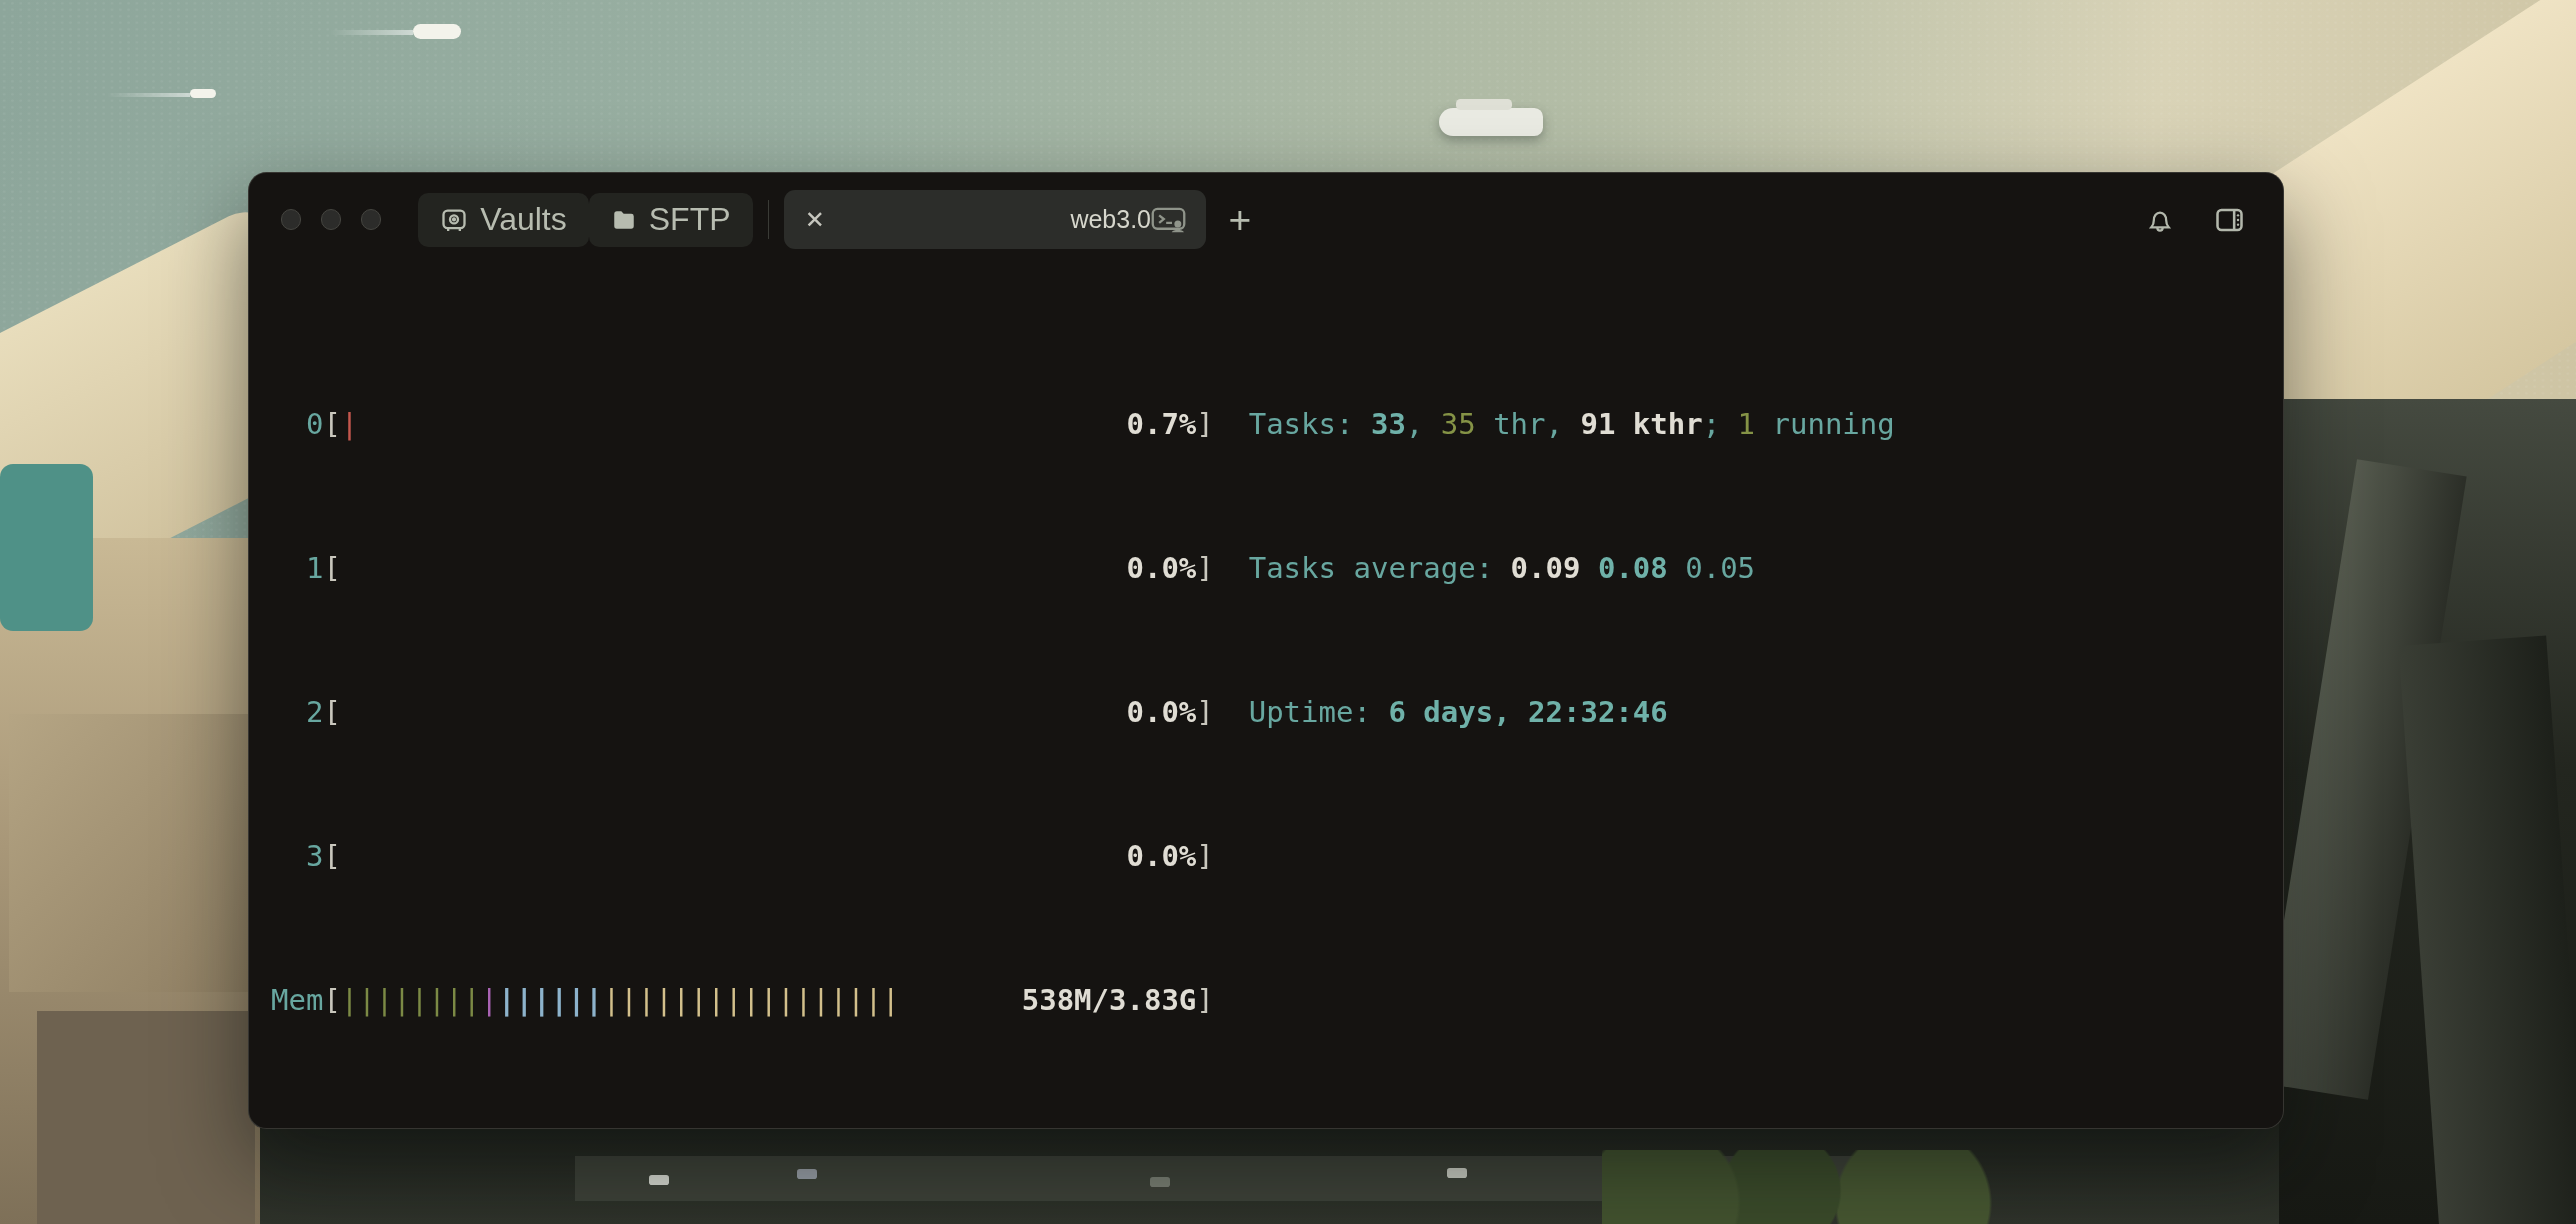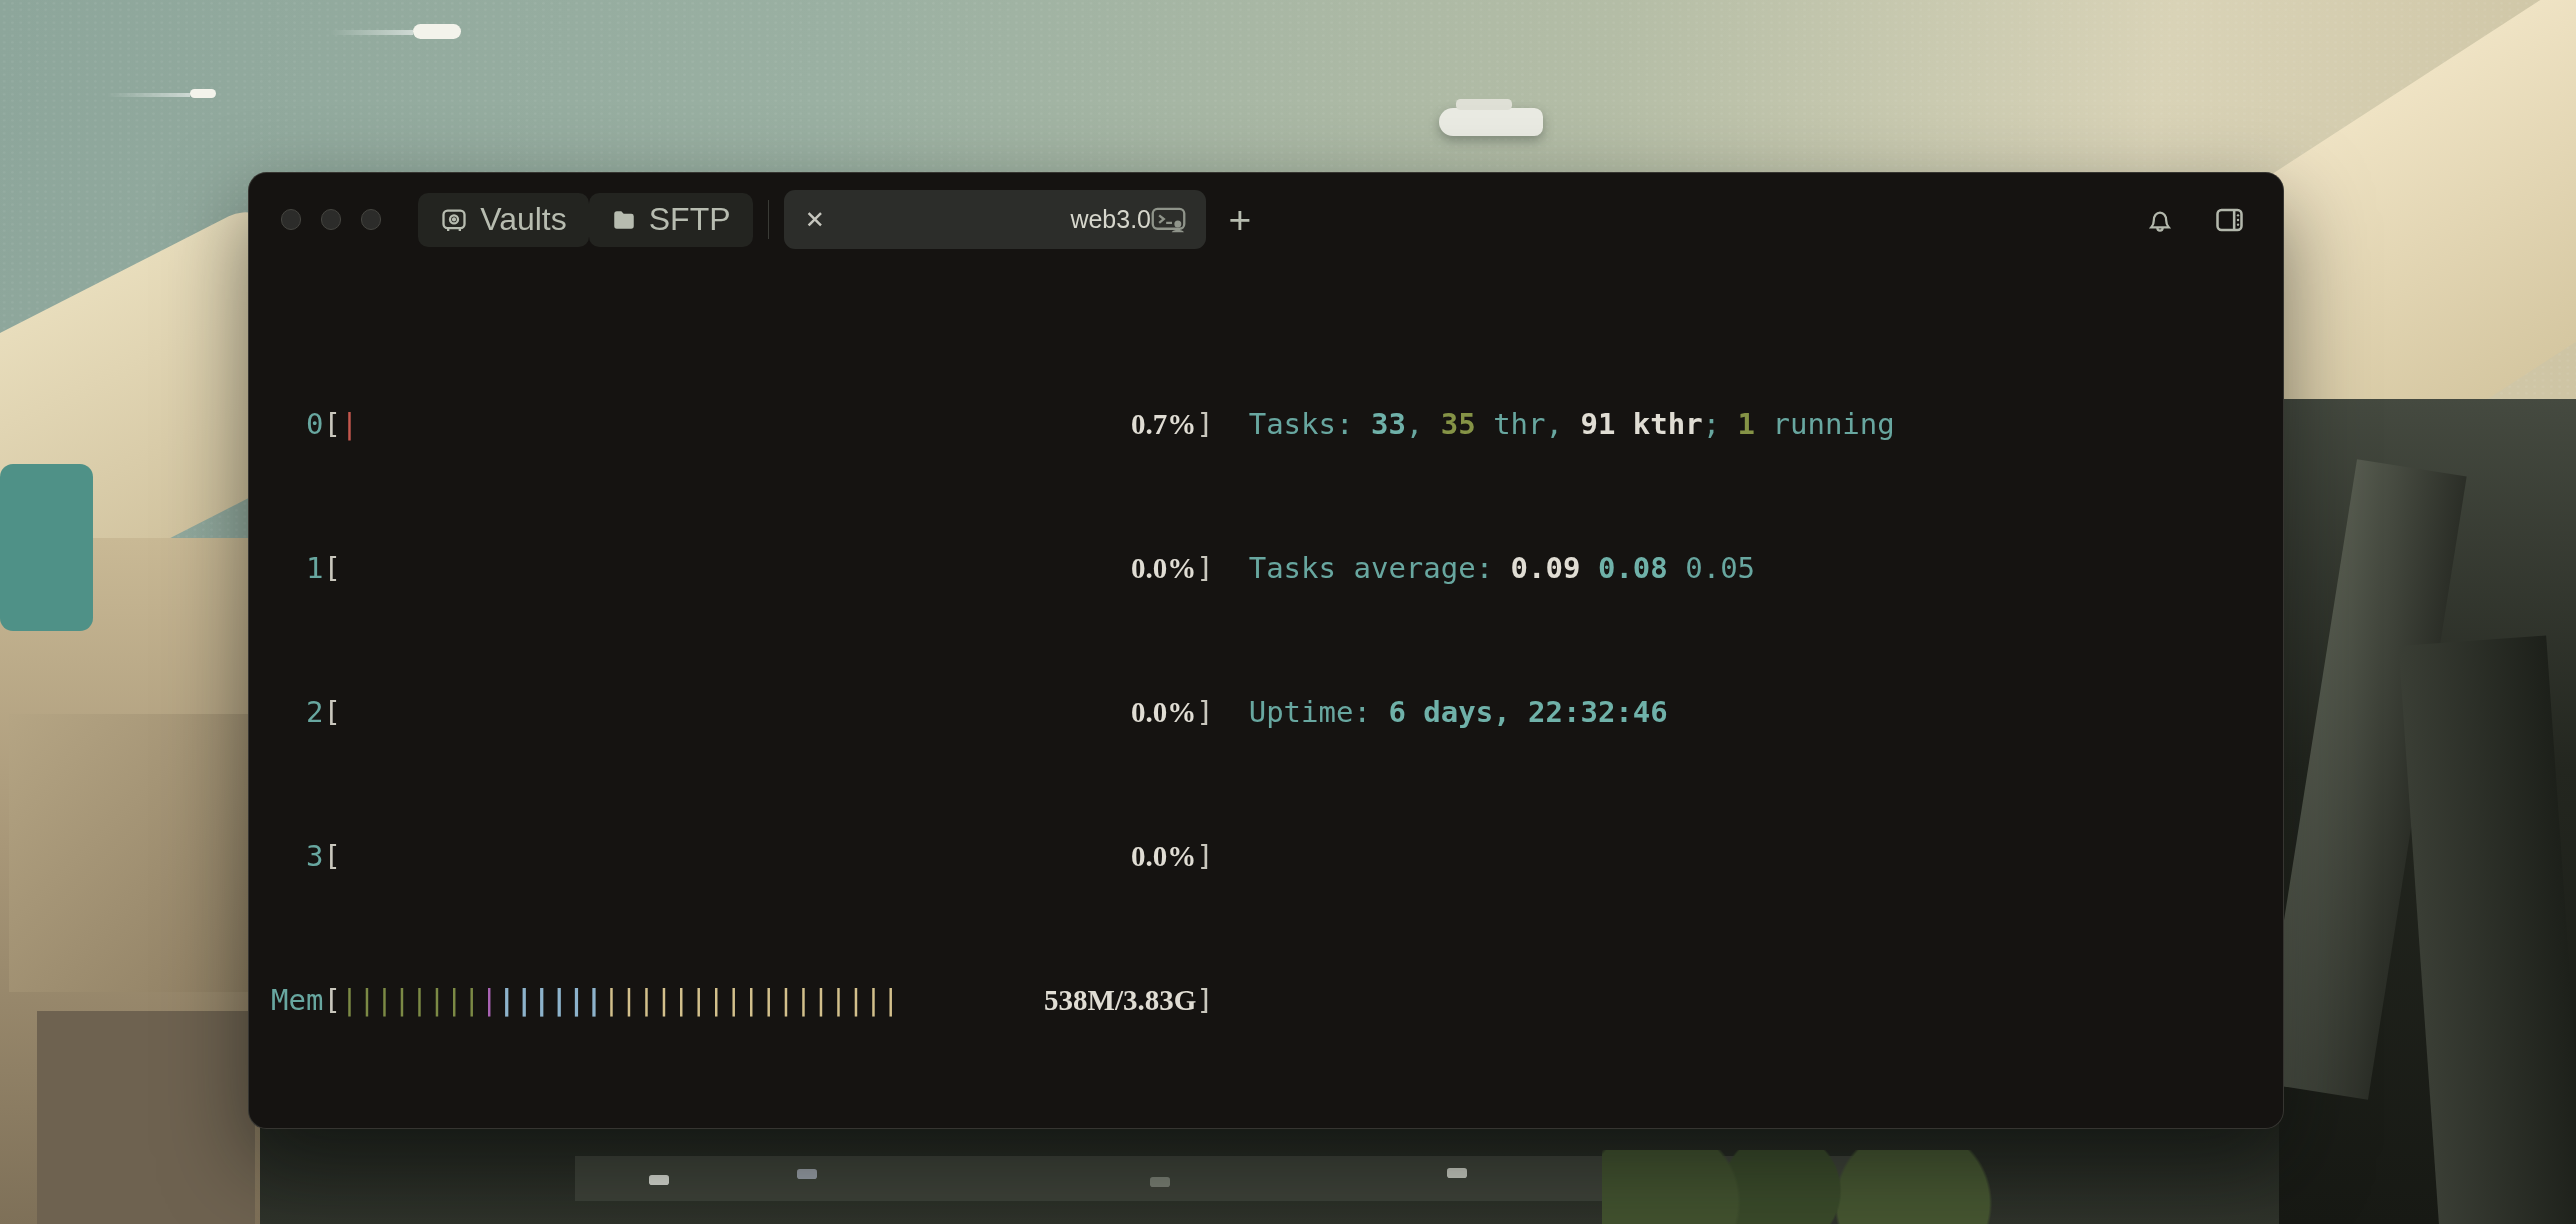--- a/index.html
+++ b/index.html
@@ -62,32 +62,32 @@
   .tb-right{margin-left:auto;display:flex;align-items:center;gap:37px;color:#b3b8ac;}
   .ticon{display:inline-flex;}
   
   .term{position:absolute;left:22px;right:22px;top:93px;bottom:0;
     font-family:"DejaVu Sans Mono",monospace;font-size:29px;line-height:36px;
     color:#c9c7bd;white-space:pre;padding-top:32px;}
   .seg{white-space:pre;}
   .cls-wb{color:#e0ddd4;font-weight:bold;}
   .cls-c{color:#68a7a0;}
   .cls-cb{color:#6fb1a9;font-weight:bold;}
-  .cls-gb{color:#859346;font-weight:bold;}
+  .cls-gb{color:#859346;font-weight:normal;}
   .cls-r{color:#c4574d;}
   .tg{color:#7c8a45;}
   .tm{color:#a963b3;}
   .tb{color:#8db3cc;font-weight:bold;}
   .ty{color:#d3c08c;}
   .mline{display:flex;}
   .meter{width:54ch;display:inline-flex;}
   .mlabel{display:inline-block;width:3ch;text-align:right;color:#68a7a0;}
   .brk{color:#c9c7bd;}
   .minner{display:inline-flex;width:49ch;justify-content:space-between;align-items:baseline;}
-  .mval{font-weight:bold;color:#e0ddd4;font-family:Liberation Serif, serif;}
+  .mval{font-weight:bold;color:#e0ddd4;}
   .info{margin-left:2ch;}
 </style>
 </head>
 <body>
 
 <div class="bg">
   <div class="shimmer"></div>
   <div class="beach-r"></div>
   <div class="sand-l"></div>
   <div class="resort"></div>

